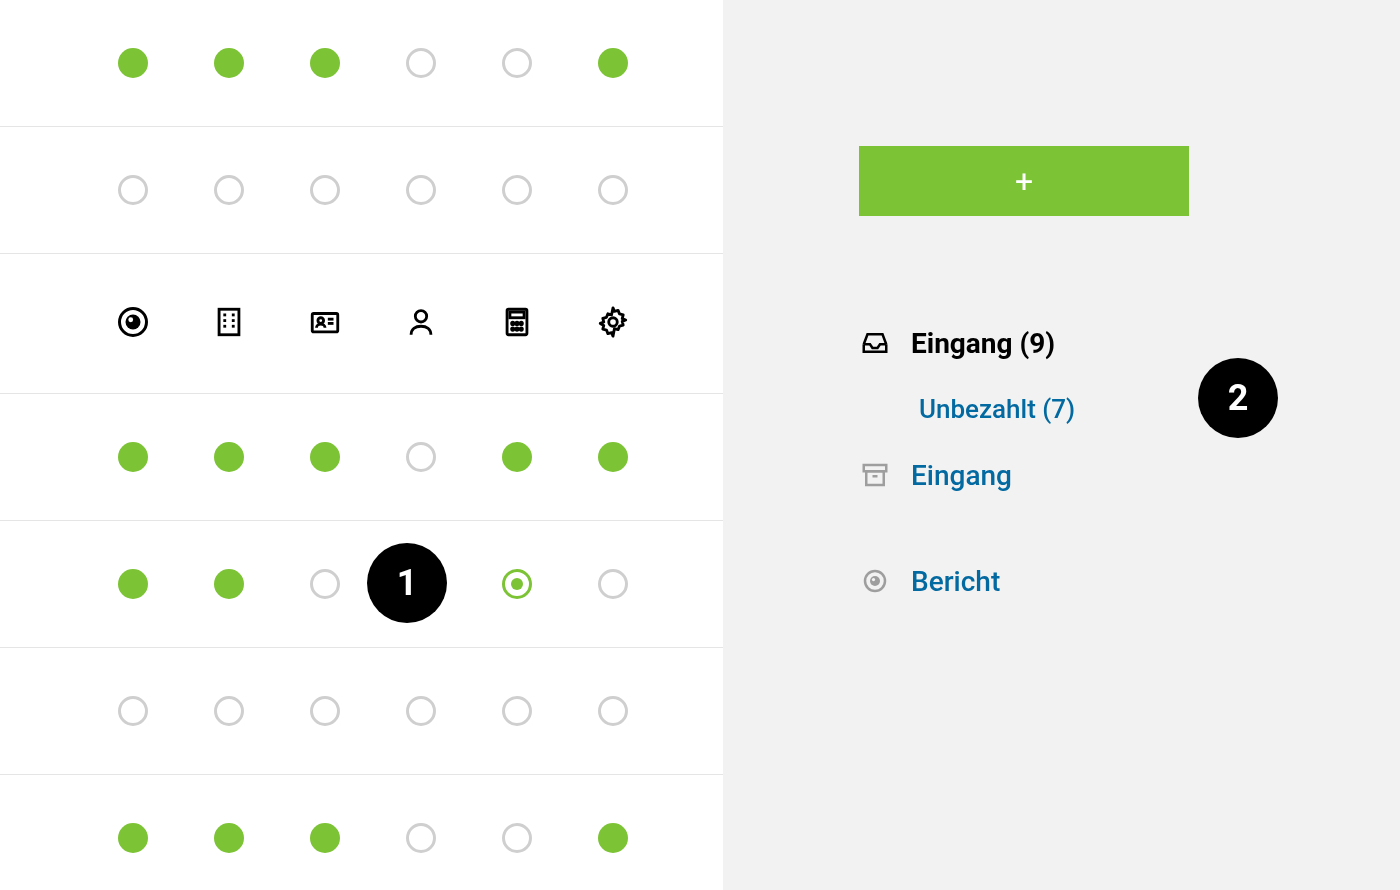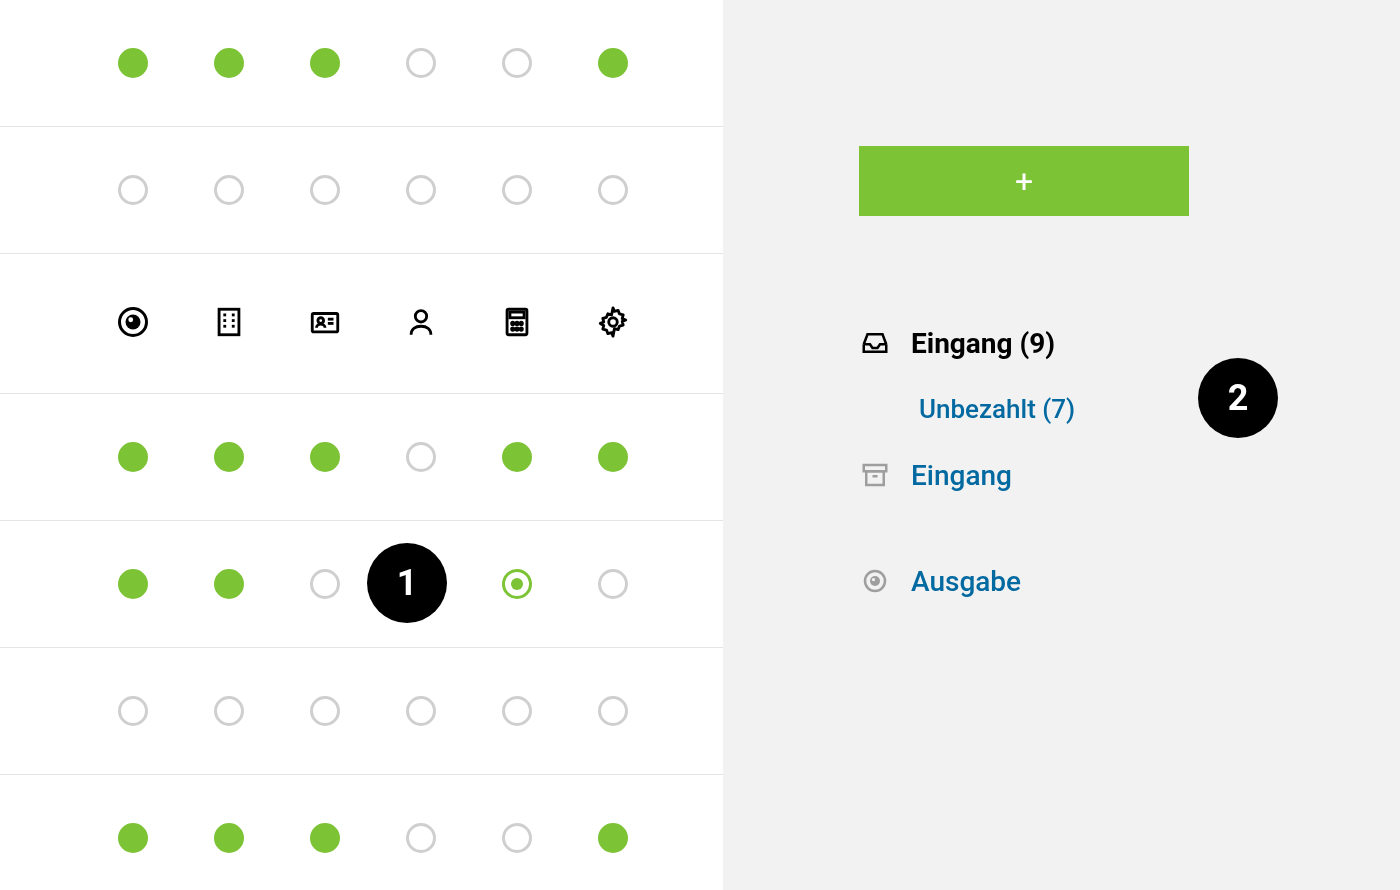--- a/index.html
+++ b/index.html
@@ -295,20 +295,20 @@
 
 
     <div class="nav-item inactive">
       <span class="icon-slot">
         <svg viewBox="0 0 24 24" fill="none" stroke="#9e9e9e" stroke-width="2">
             <circle cx="12" cy="12" r="8"></circle>
             <circle cx="12" cy="12" r="4" fill="#9e9e9e" stroke="none"></circle>
             <circle cx="10.8" cy="10.8" r="1.3" fill="#f2f2f2" stroke="none"></circle>
           </svg>
       </span>
-      <span class="nav-label">Ausgabe</span>
+      <span class="nav-label">Bericht</span>
     </div>
 
   </div>
 
   <div class="callout callout2">2</div>
 
 </div>
 
 </body></html>

